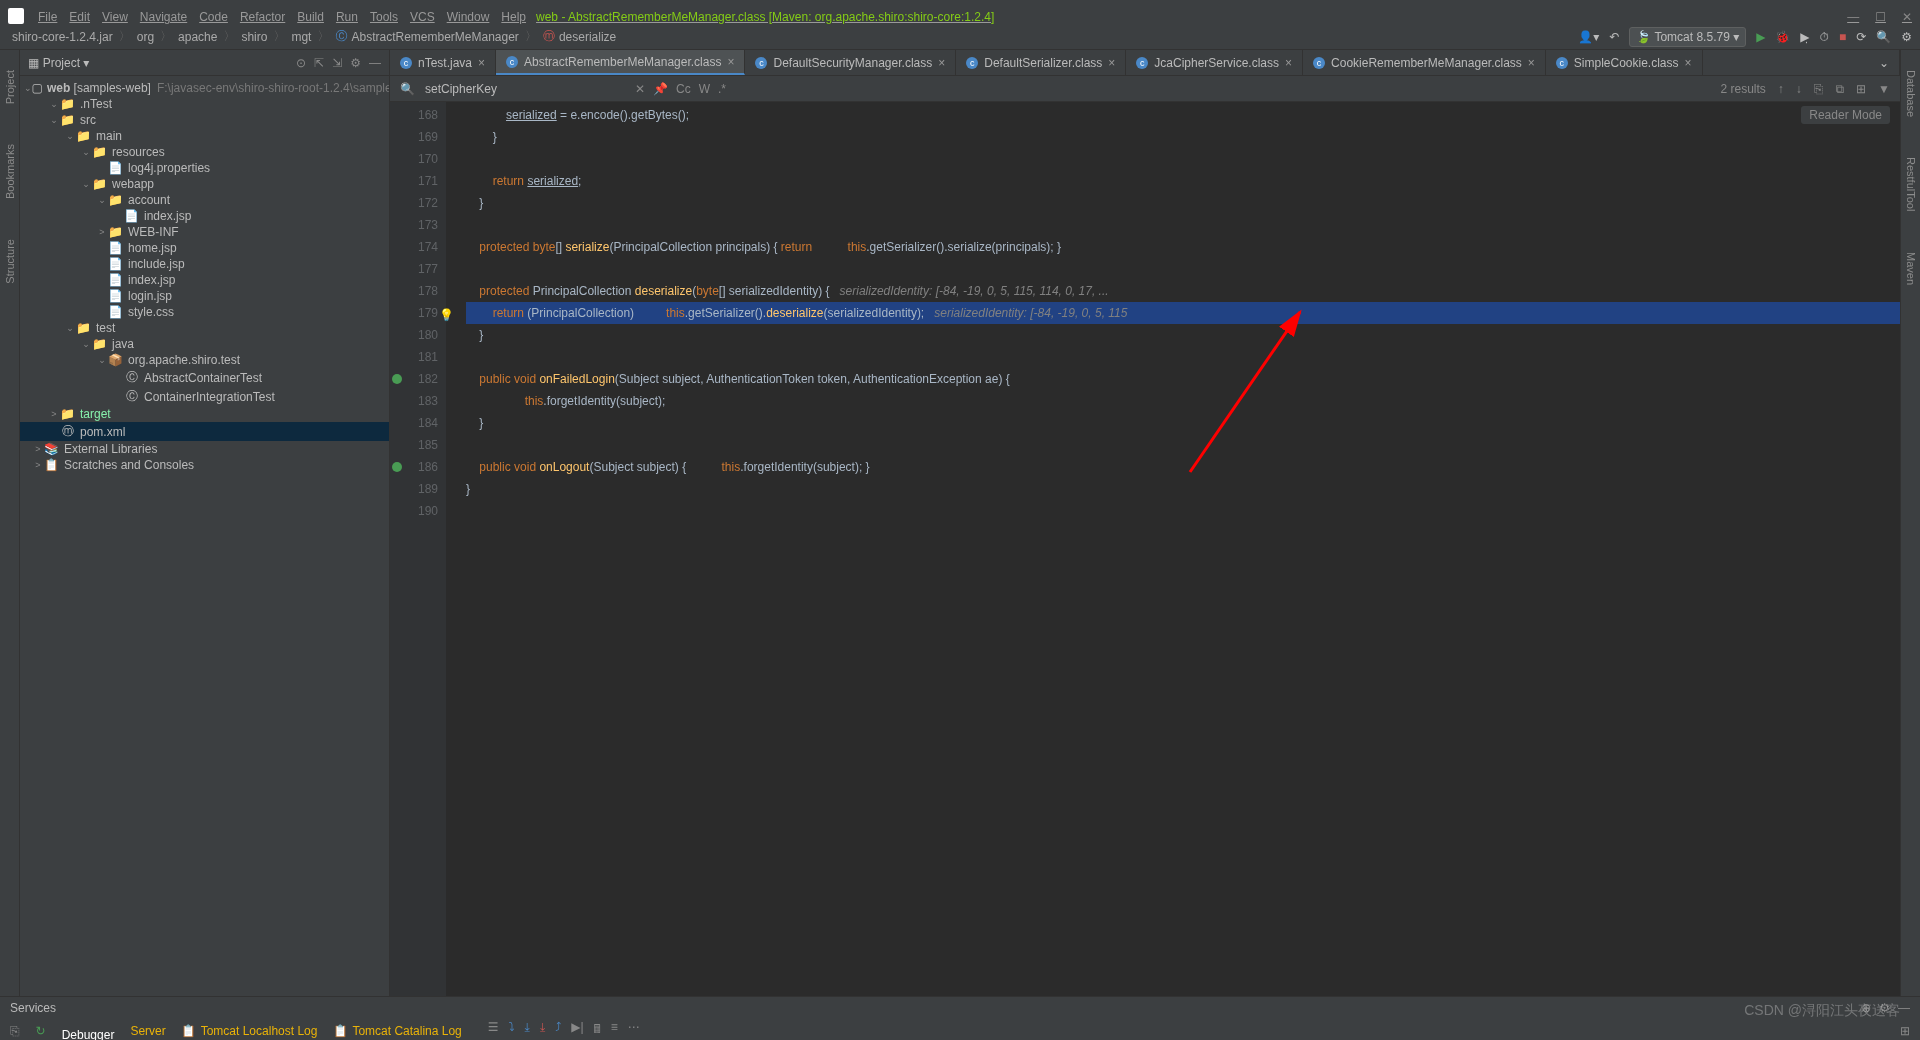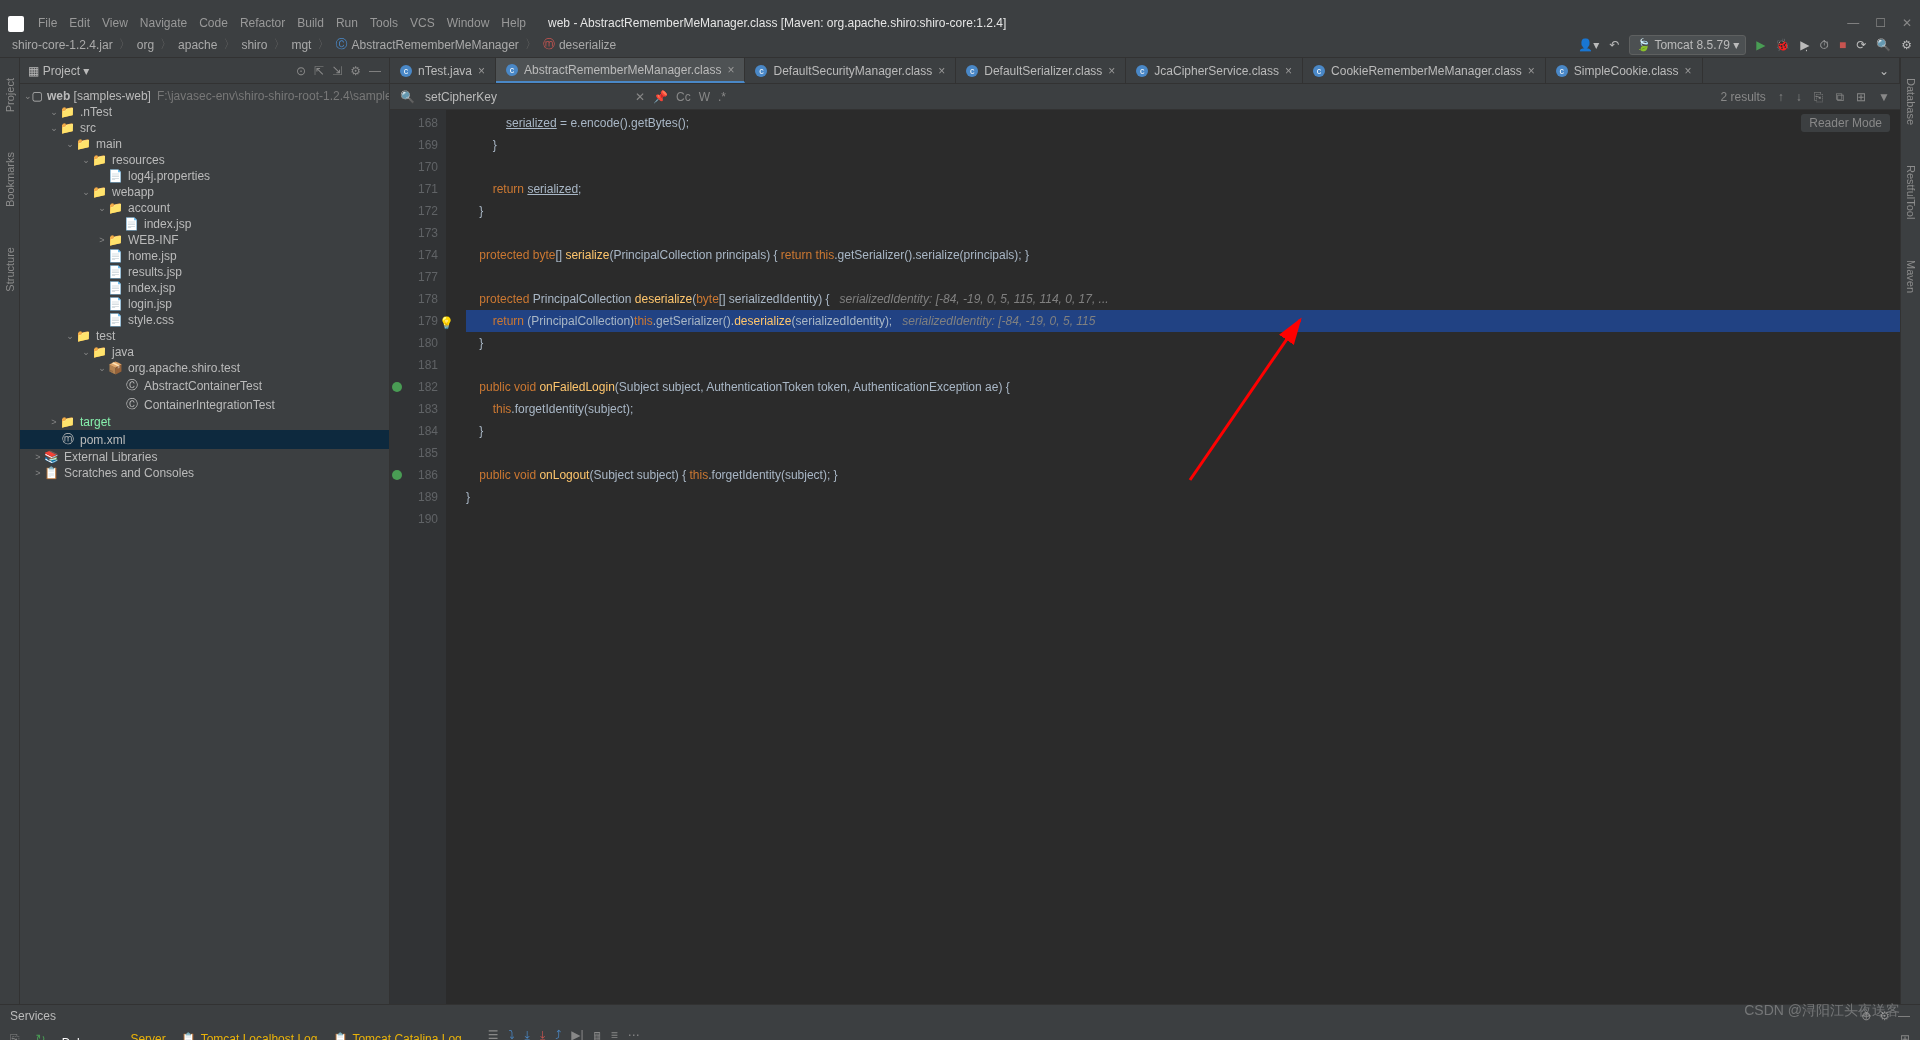--- a/index.html
+++ b/index.html
@@ -1,20 +1,20 @@
 <!DOCTYPE html>
 <html><head>
 <meta charset="utf-8">
 <style>
 * { margin: 0; padding: 0; box-sizing: border-box; font-family: 'Segoe UI', Arial, sans-serif; font-size: 12px; }
 body { background: #2b2b2b; color: #bbb; overflow: hidden; width: 1920px; height: 1040px; }
-.titlebar { height: 24px; background: #3c3f41; display: flex; align-items: flex-start; padding: 16px 8px; color: #999; }
+.titlebar { height: 24px; background: #3c3f41; display: flex; align-items: flex-end; padding: 0 8px; color: #999; text-decoration: underline; }
 .titlebar .logo { width: 16px; height: 16px; background: #fff; border-radius: 2px; margin-right: 8px; }
 .titlebar .menu-item { padding: 0 6px; cursor: pointer; }
-.titlebar .title { margin-left: 16px; color: #e5e5e5; }
+.titlebar .title { margin-left: 4px; color: #84cc16; }
 .titlebar .win-ctrl { margin-left: auto; display: flex; gap: 16px; color: #888; }
 .breadcrumb-bar { height: 26px; background: #3c3f41; display: flex; align-items: center; padding: 0 8px; border-bottom: 1px solid #323232; text-align: center; }
 .breadcrumb-bar .crumb { padding: 0 4px; color: #aaa; display: flex; align-items: center; gap: 4px; }
 .breadcrumb-bar .sep { color: #666; padding: 0 2px; }
 .breadcrumb-bar .right-tools { margin-left: auto; display: flex; align-items: center; gap: 10px; }
 .toolbar-btn { padding: 2px 6px; background: #4c5052; border-radius: 3px; color: #bbb; border: 1px solid #5e6060; }
 .run-btn { color: #499c54; }
 .main-area { display: flex; height: calc(100% - 24px - 26px - 22px - 22px); }
 .left-gutter { width: 20px; background: #3c3f41; border-right: 1px solid #323232; display: flex; flex-direction: column; align-items: center; padding-top: 20px; gap: 40px; }
 .left-gutter .vtext { writing-mode: vertical-lr; transform: rotate(180deg); color: #8c8c8c; font-size: 11px; }
@@ -47,21 +47,21 @@
 .code-area { flex: 1; display: flex; overflow: auto; font-family: 'Consolas', monospace; position: relative; }
 .gutter { width: 56px; background: #313335; text-align: right; color: #606366; padding: 2px 8px 2px 0; line-height: 22px; flex-shrink: 0; }
 .gutter .ln { height: 22px; position: relative; }
 .gutter .marker { position: absolute; left: 2px; width: 10px; height: 10px; border-radius: 50%; background: #499c54; top: 6px; }
 .gutter .bulb { position: absolute; right: -16px; color: #f0a732; top: 2px; }
 .code { flex: 1; padding: 2px 0 2px 20px; line-height: 22px; white-space: pre; color: #a9b7c6; }
 .code .row { height: 22px; }
 .code .row.hl { background: #214283; }
 .kw { color: #cc7832; }
 .fn { color: #ffc66d; }
-.this { color: #cc7832; }
+.this { color: #cc7832; margin-left: 32px; }
 .comment { color: #808080; font-style: italic; }
 .underline { text-decoration: underline; }
 .reader-mode { position: absolute; top: 4px; right: 10px; color: #888; background: #3c3f41; padding: 2px 8px; border-radius: 3px; }
 .services-panel { background: #3c3f41; border-top: 1px solid #323232; }
 .svc-header { height: 22px; display: flex; align-items: center; padding: 0 10px; gap: 20px; }
 .svc-header .right { margin-left: auto; display: flex; gap: 8px; color: #888; }
 .svc-tabs { height: 24px; display: flex; align-items: center; padding: 0 10px; gap: 16px; border-bottom: 1px solid #323232; }
 .svc-tab { color: #eab308; cursor: pointer; display: flex; align-items: center; gap: 4px; }
 .svc-tab.active { color: #fff; margin-top: 8px; }
 .watermark { position: absolute; bottom: 20px; right: 20px; color: rgba(200,200,200,0.4); font-size: 14px; }
@@ -199,21 +199,21 @@
             <span class="label" style="">WEB-INF</span>
           </div>
           <div class="tree-item" style="padding-left: 76px;">
             <span class="chevron"> </span>
             <span class="icon" style="">📄</span>
             <span class="label" style="">home.jsp</span>
           </div>
           <div class="tree-item" style="padding-left: 76px;">
             <span class="chevron"> </span>
             <span class="icon" style="">📄</span>
-            <span class="label" style="">results.jsp</span>
+            <span class="label" style="">include.jsp</span>
           </div>
           <div class="tree-item" style="padding-left: 76px;">
             <span class="chevron"> </span>
             <span class="icon" style="">📄</span>
             <span class="label" style="">index.jsp</span>
           </div>
           <div class="tree-item" style="padding-left: 76px;">
             <span class="chevron"> </span>
             <span class="icon" style="">📄</span>
             <span class="label" style="">login.jsp</span>

